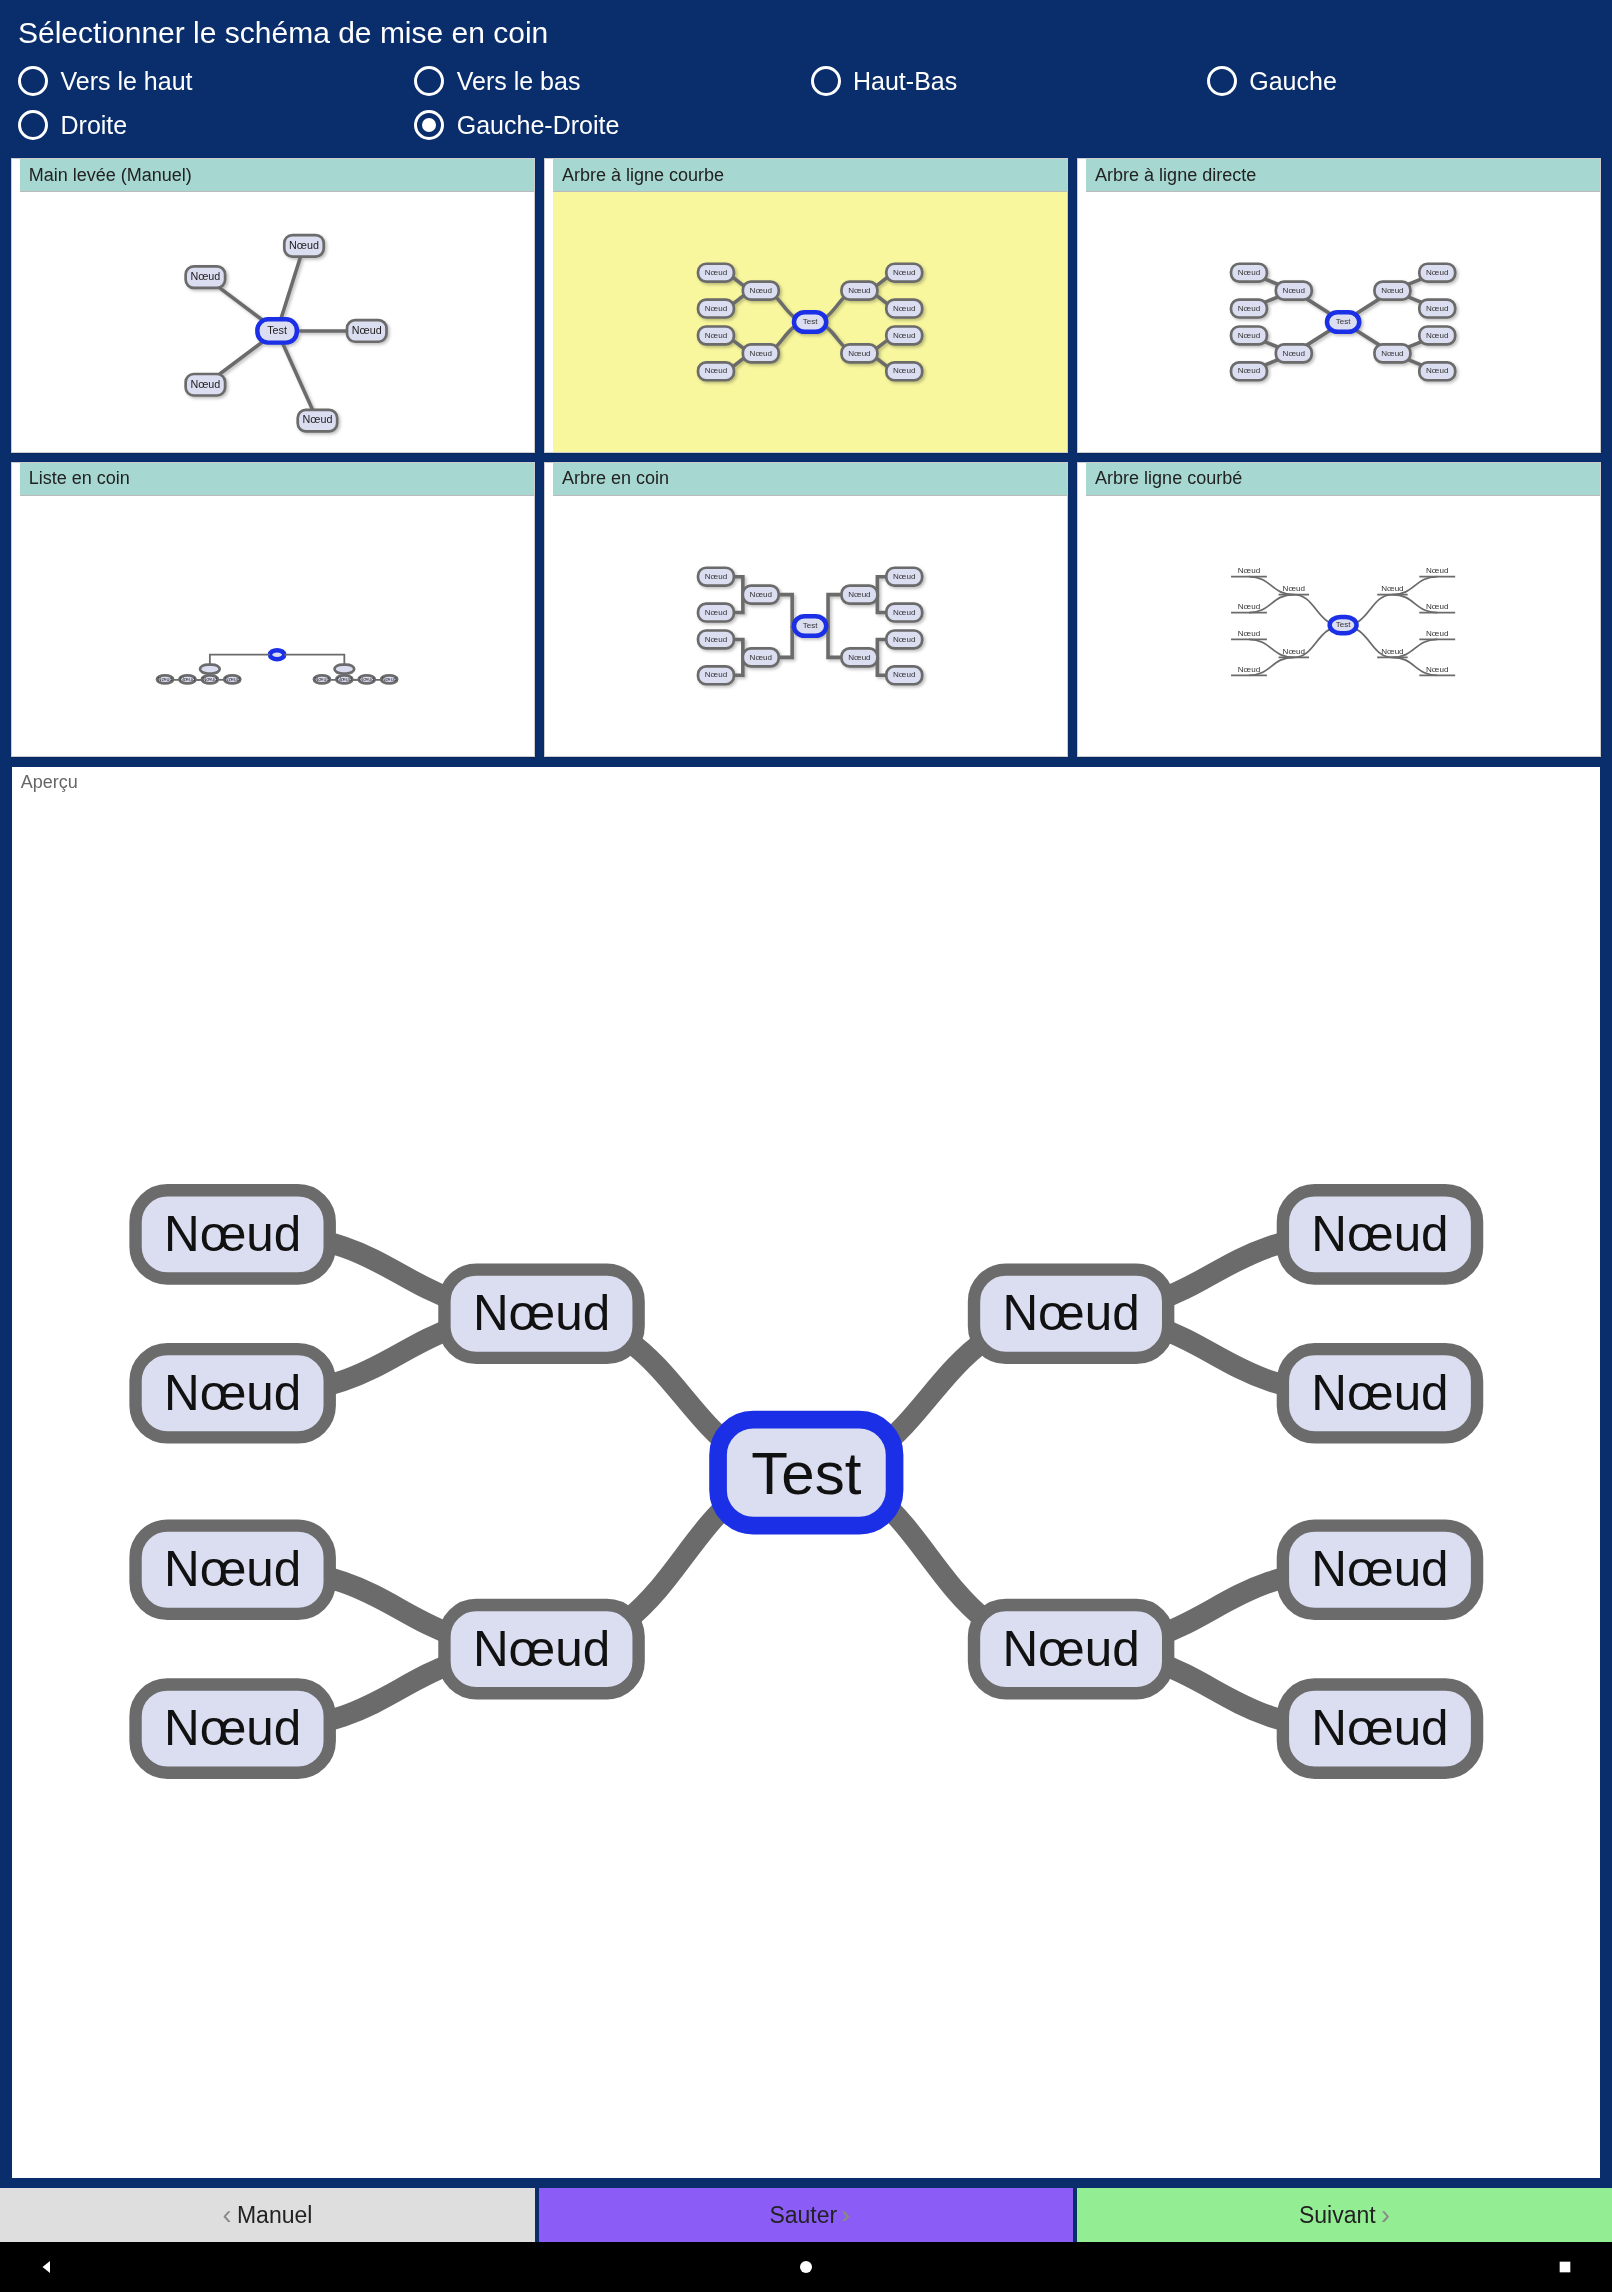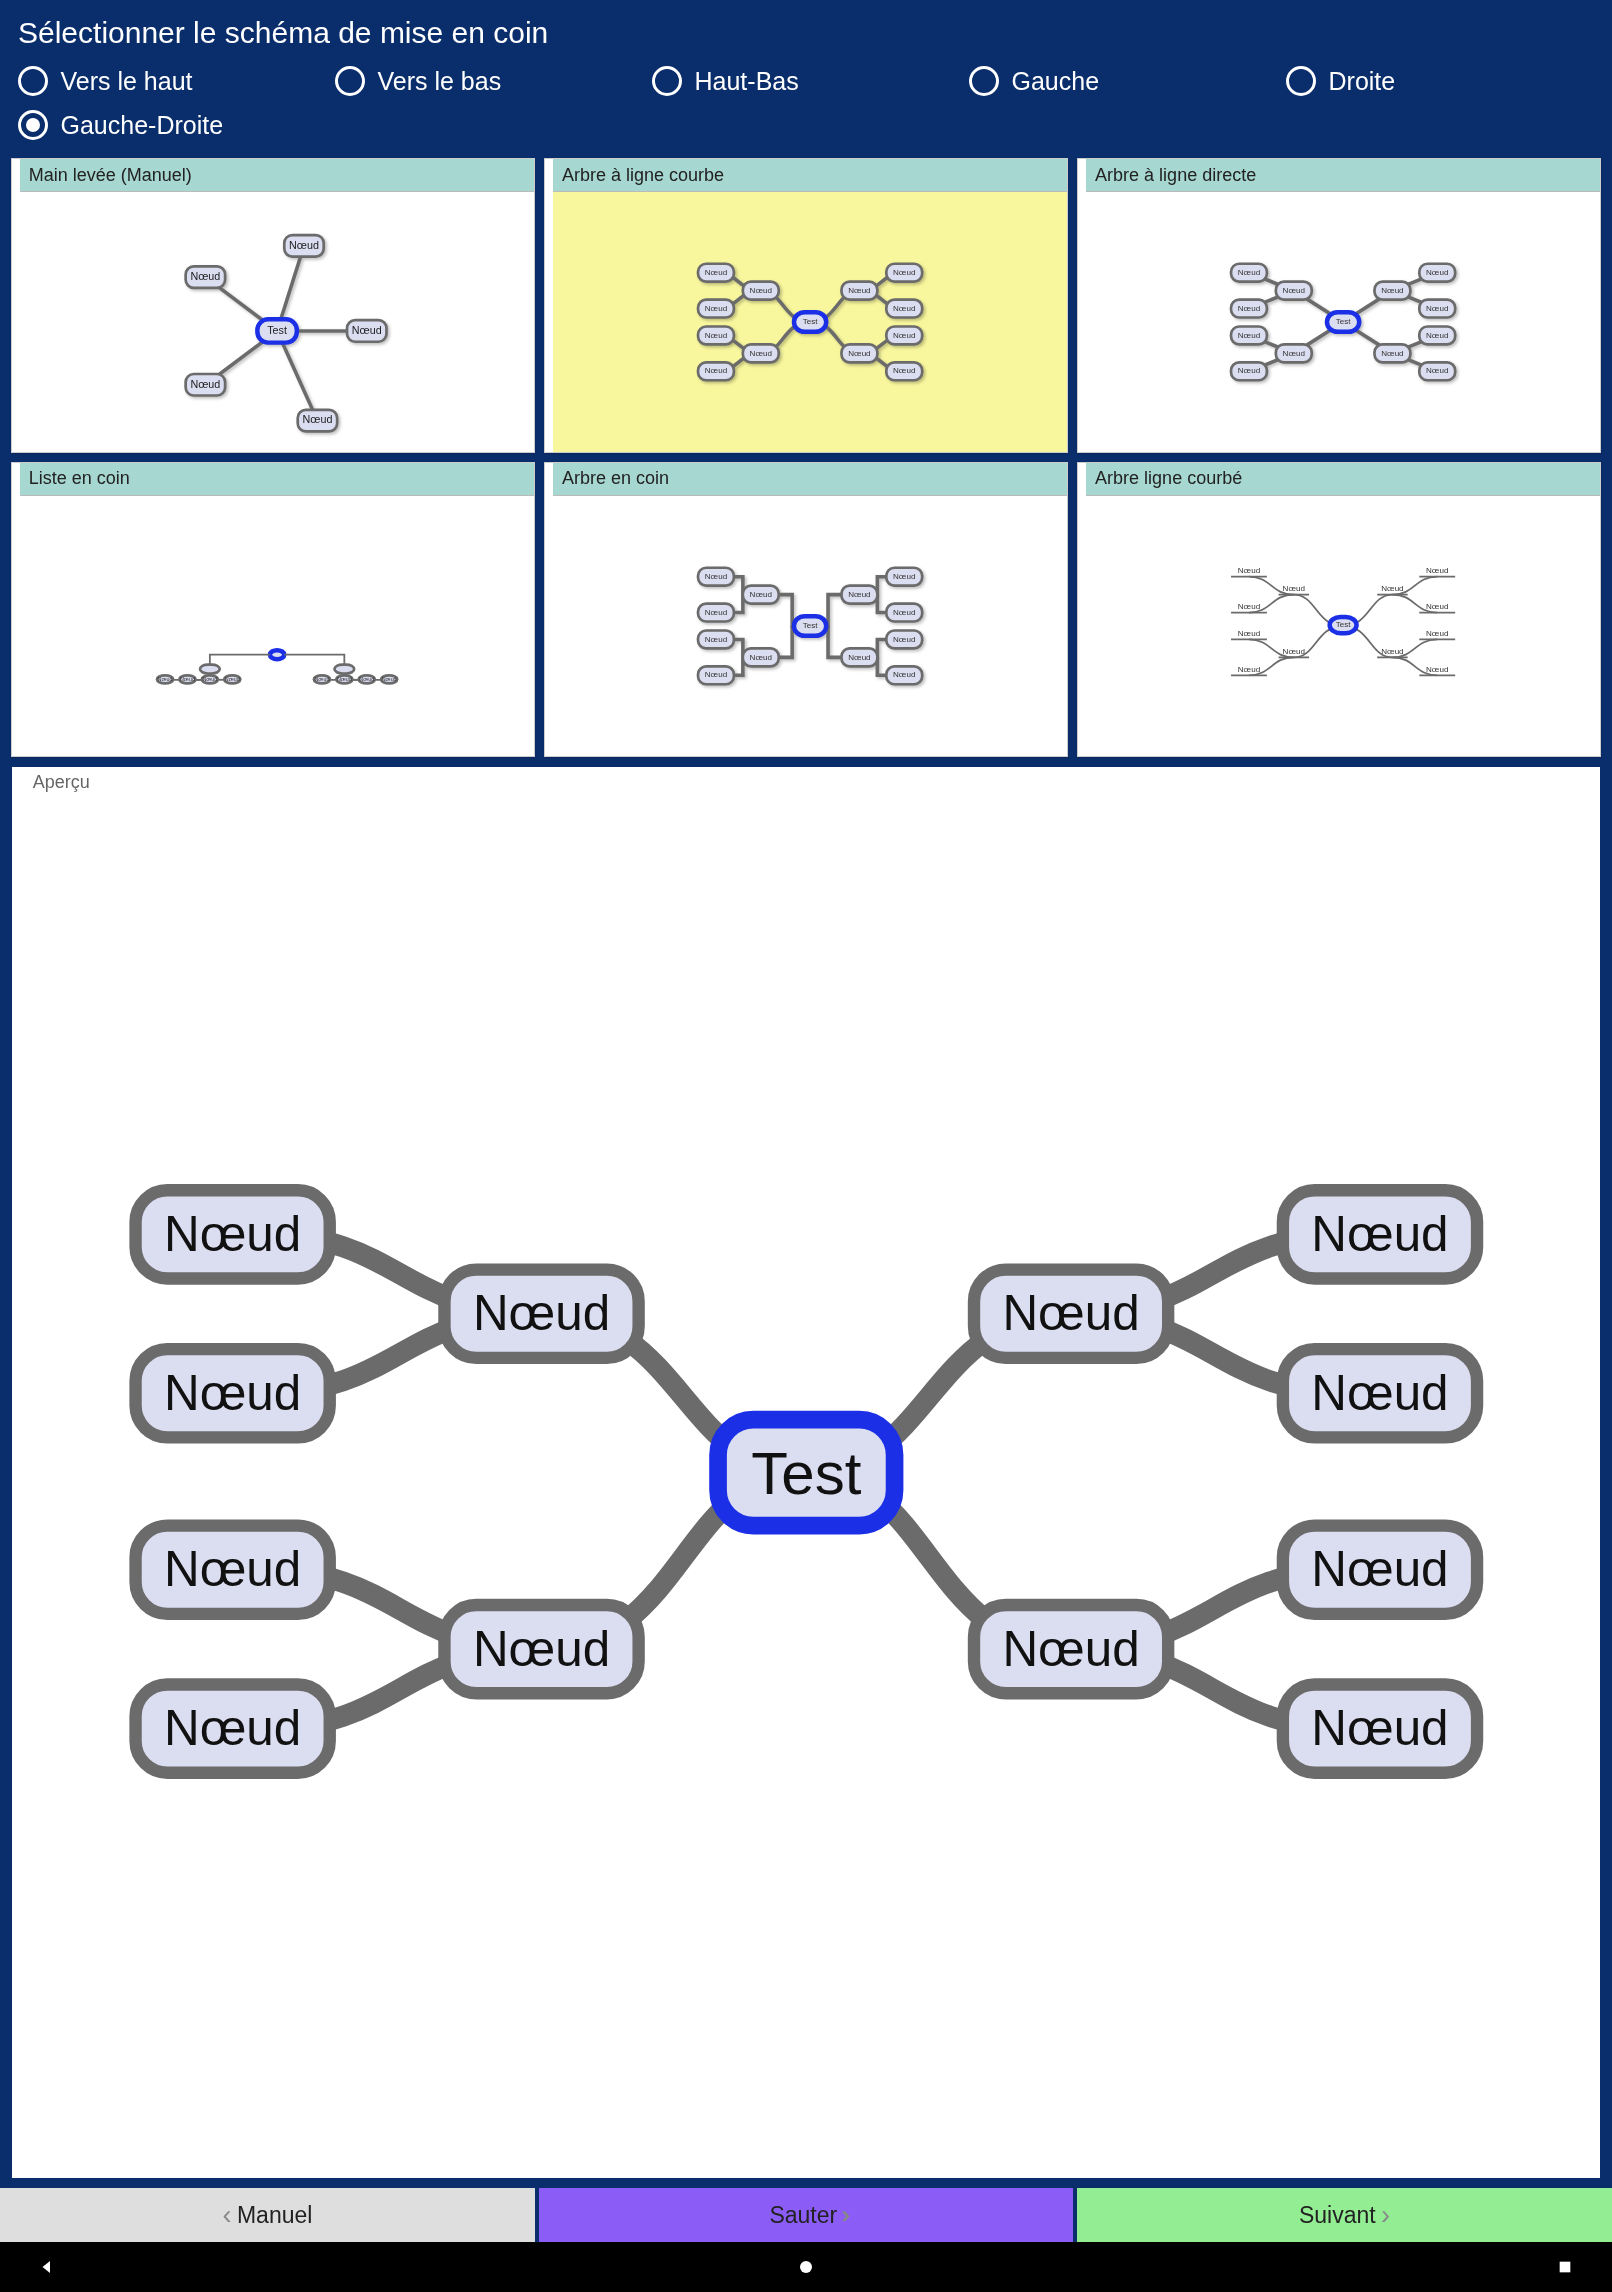--- a/index.html
+++ b/index.html
@@ -12,21 +12,21 @@
     color:#fff;
     padding: 16px 18px 12.5px 18px;
   }
   .header-title {
     font-size: 30px;
     margin-bottom: 16px;
     font-weight: 400;
   }
   .radio-grid {
     display:grid;
-    grid-template-columns: repeat(5, 1fr);
+    grid-template-columns: repeat(4, 1fr);
     row-gap: 14.3px;
     column-gap: 9px;
   }
   .radio-item {
     display:flex;
     align-items:center;
     gap: 12.5px;
     font-size: 25px;
     cursor:pointer;
   }
@@ -94,21 +94,20 @@
     background:#fff;
     border:1.8px solid #0a2e6b;
     width:100%;
     position:relative;
   }
   .preview-label {
     position:absolute;
     top:5.4px; left:9px;
     color:#666;
     font-size: 18px;
-    margin-left: 12px;
   }
   .preview svg { width:100%; height:100%; display:block; }
 
   
   .actions {
     display:grid;
     grid-template-columns: repeat(3, 1fr);
     gap: 3.6px;
     padding: 0 0 0 0;
     background:#0a2e6b;

